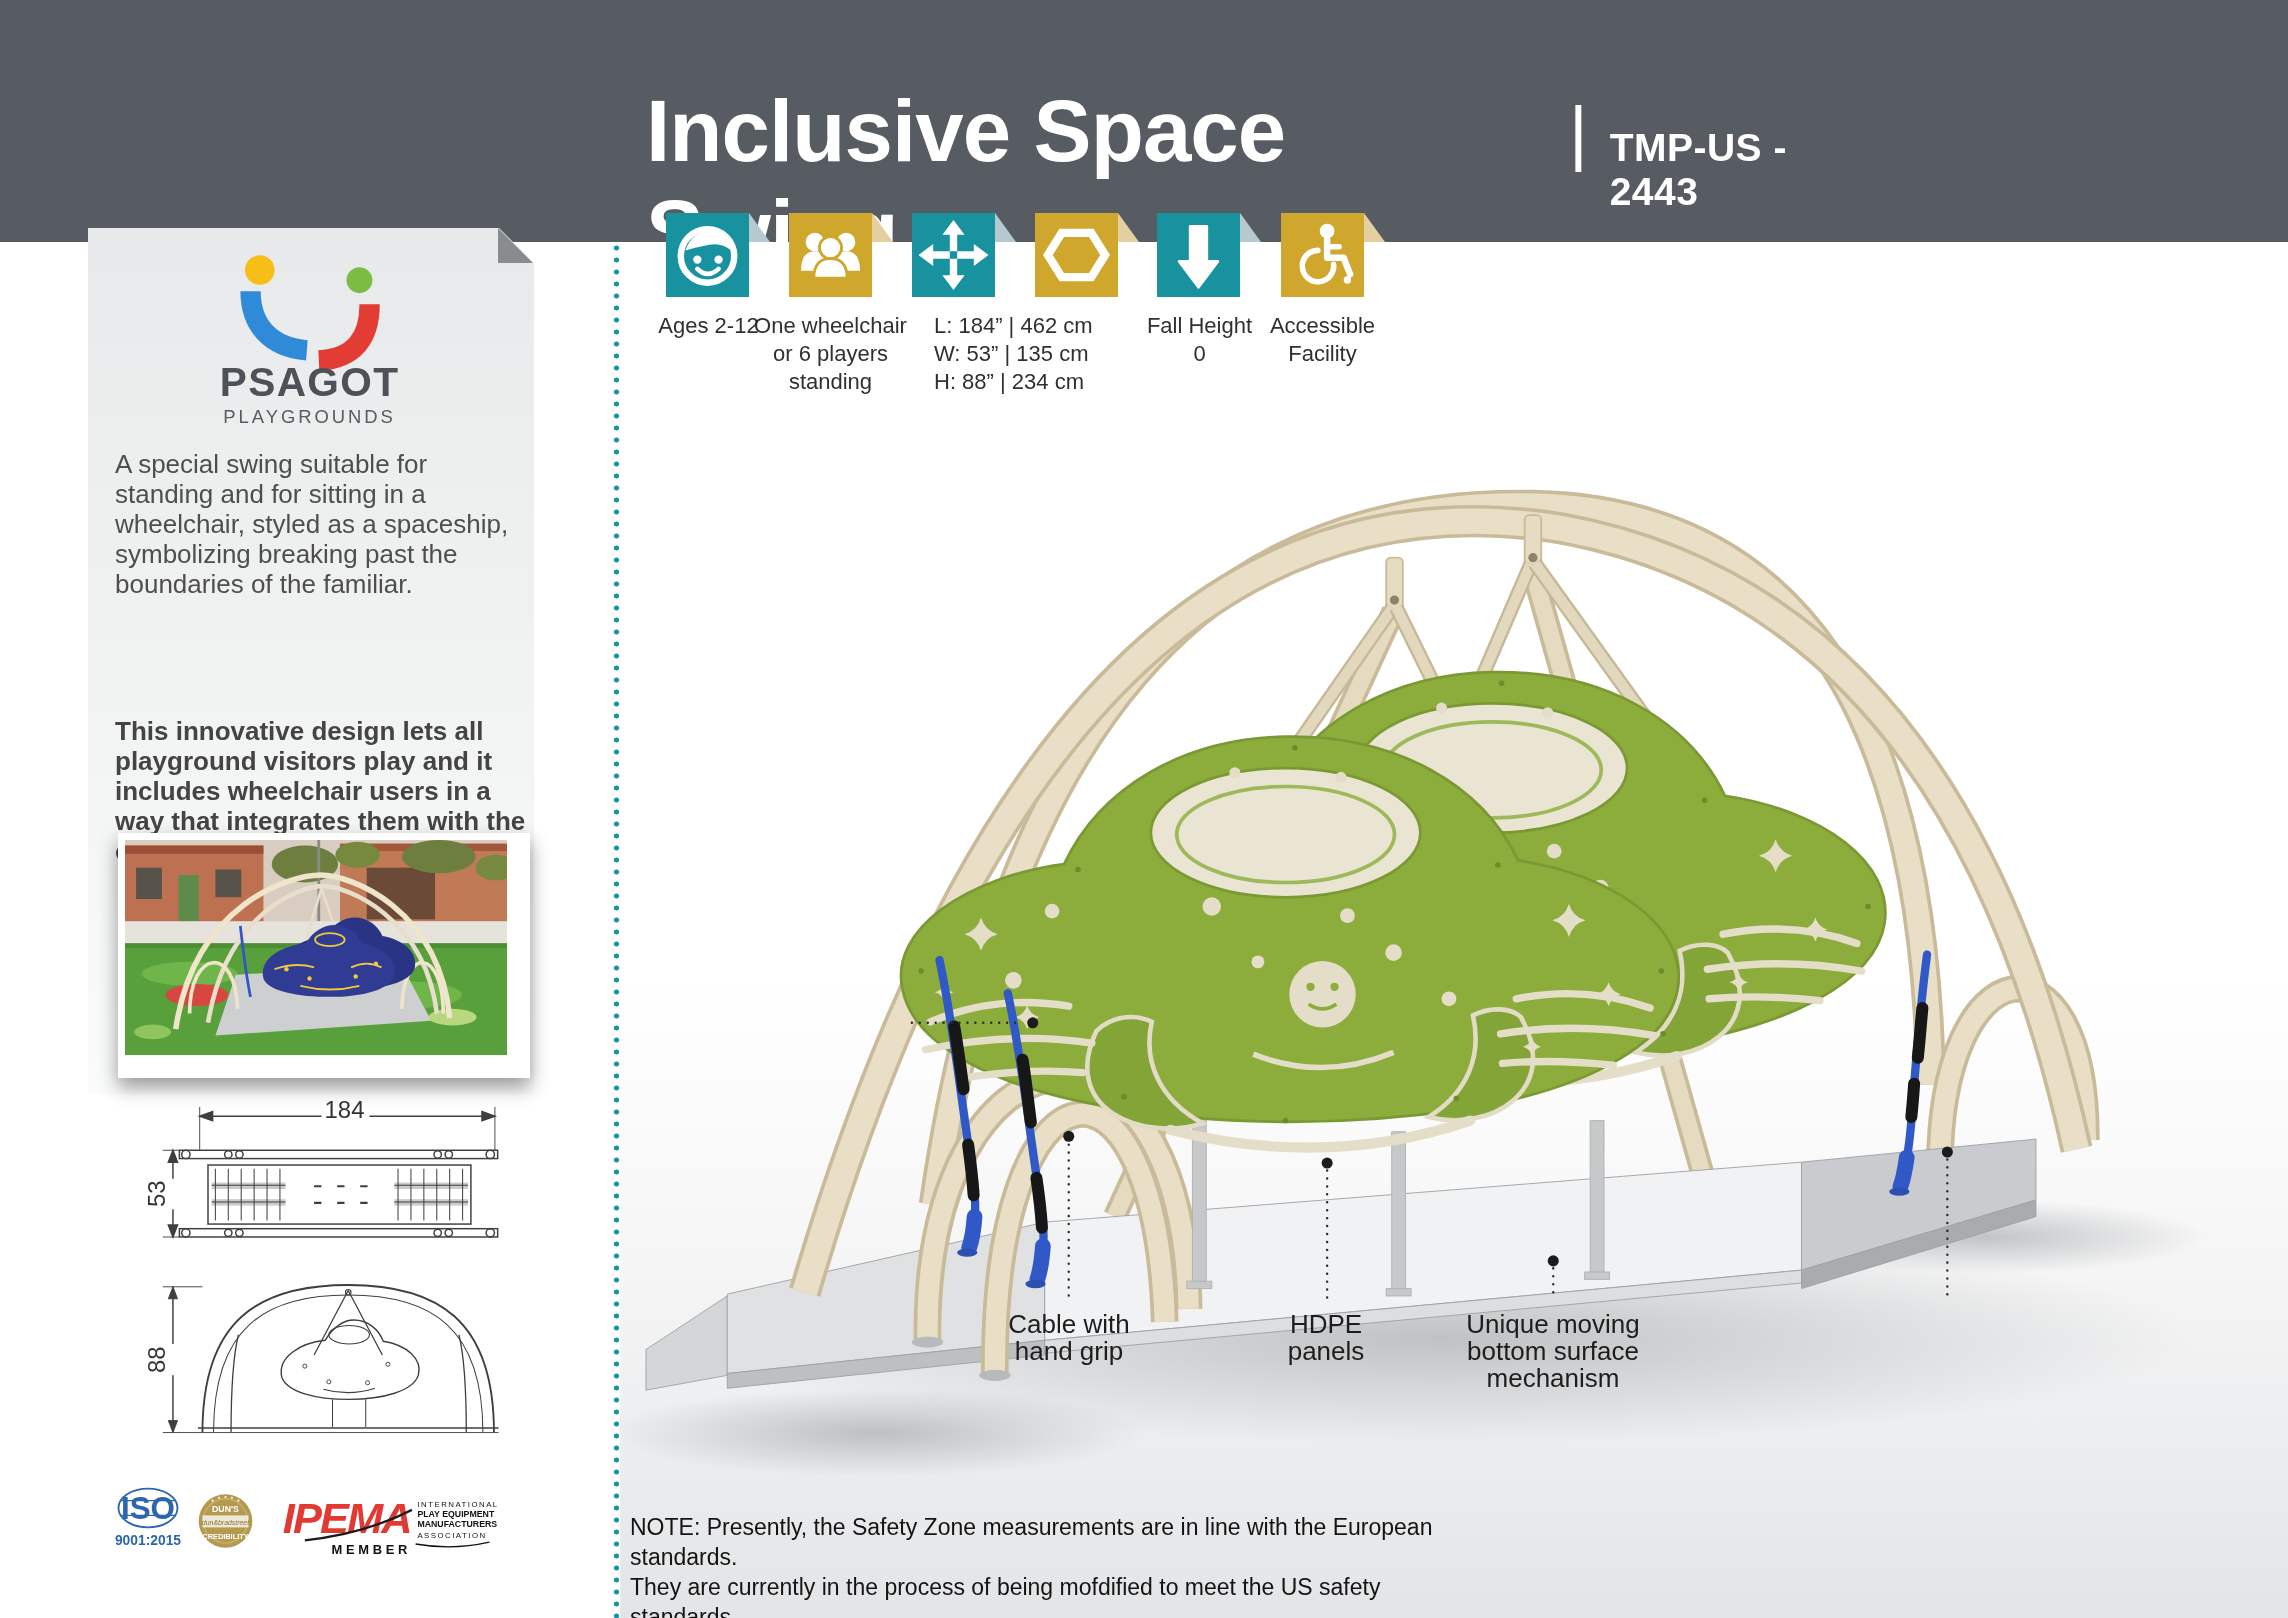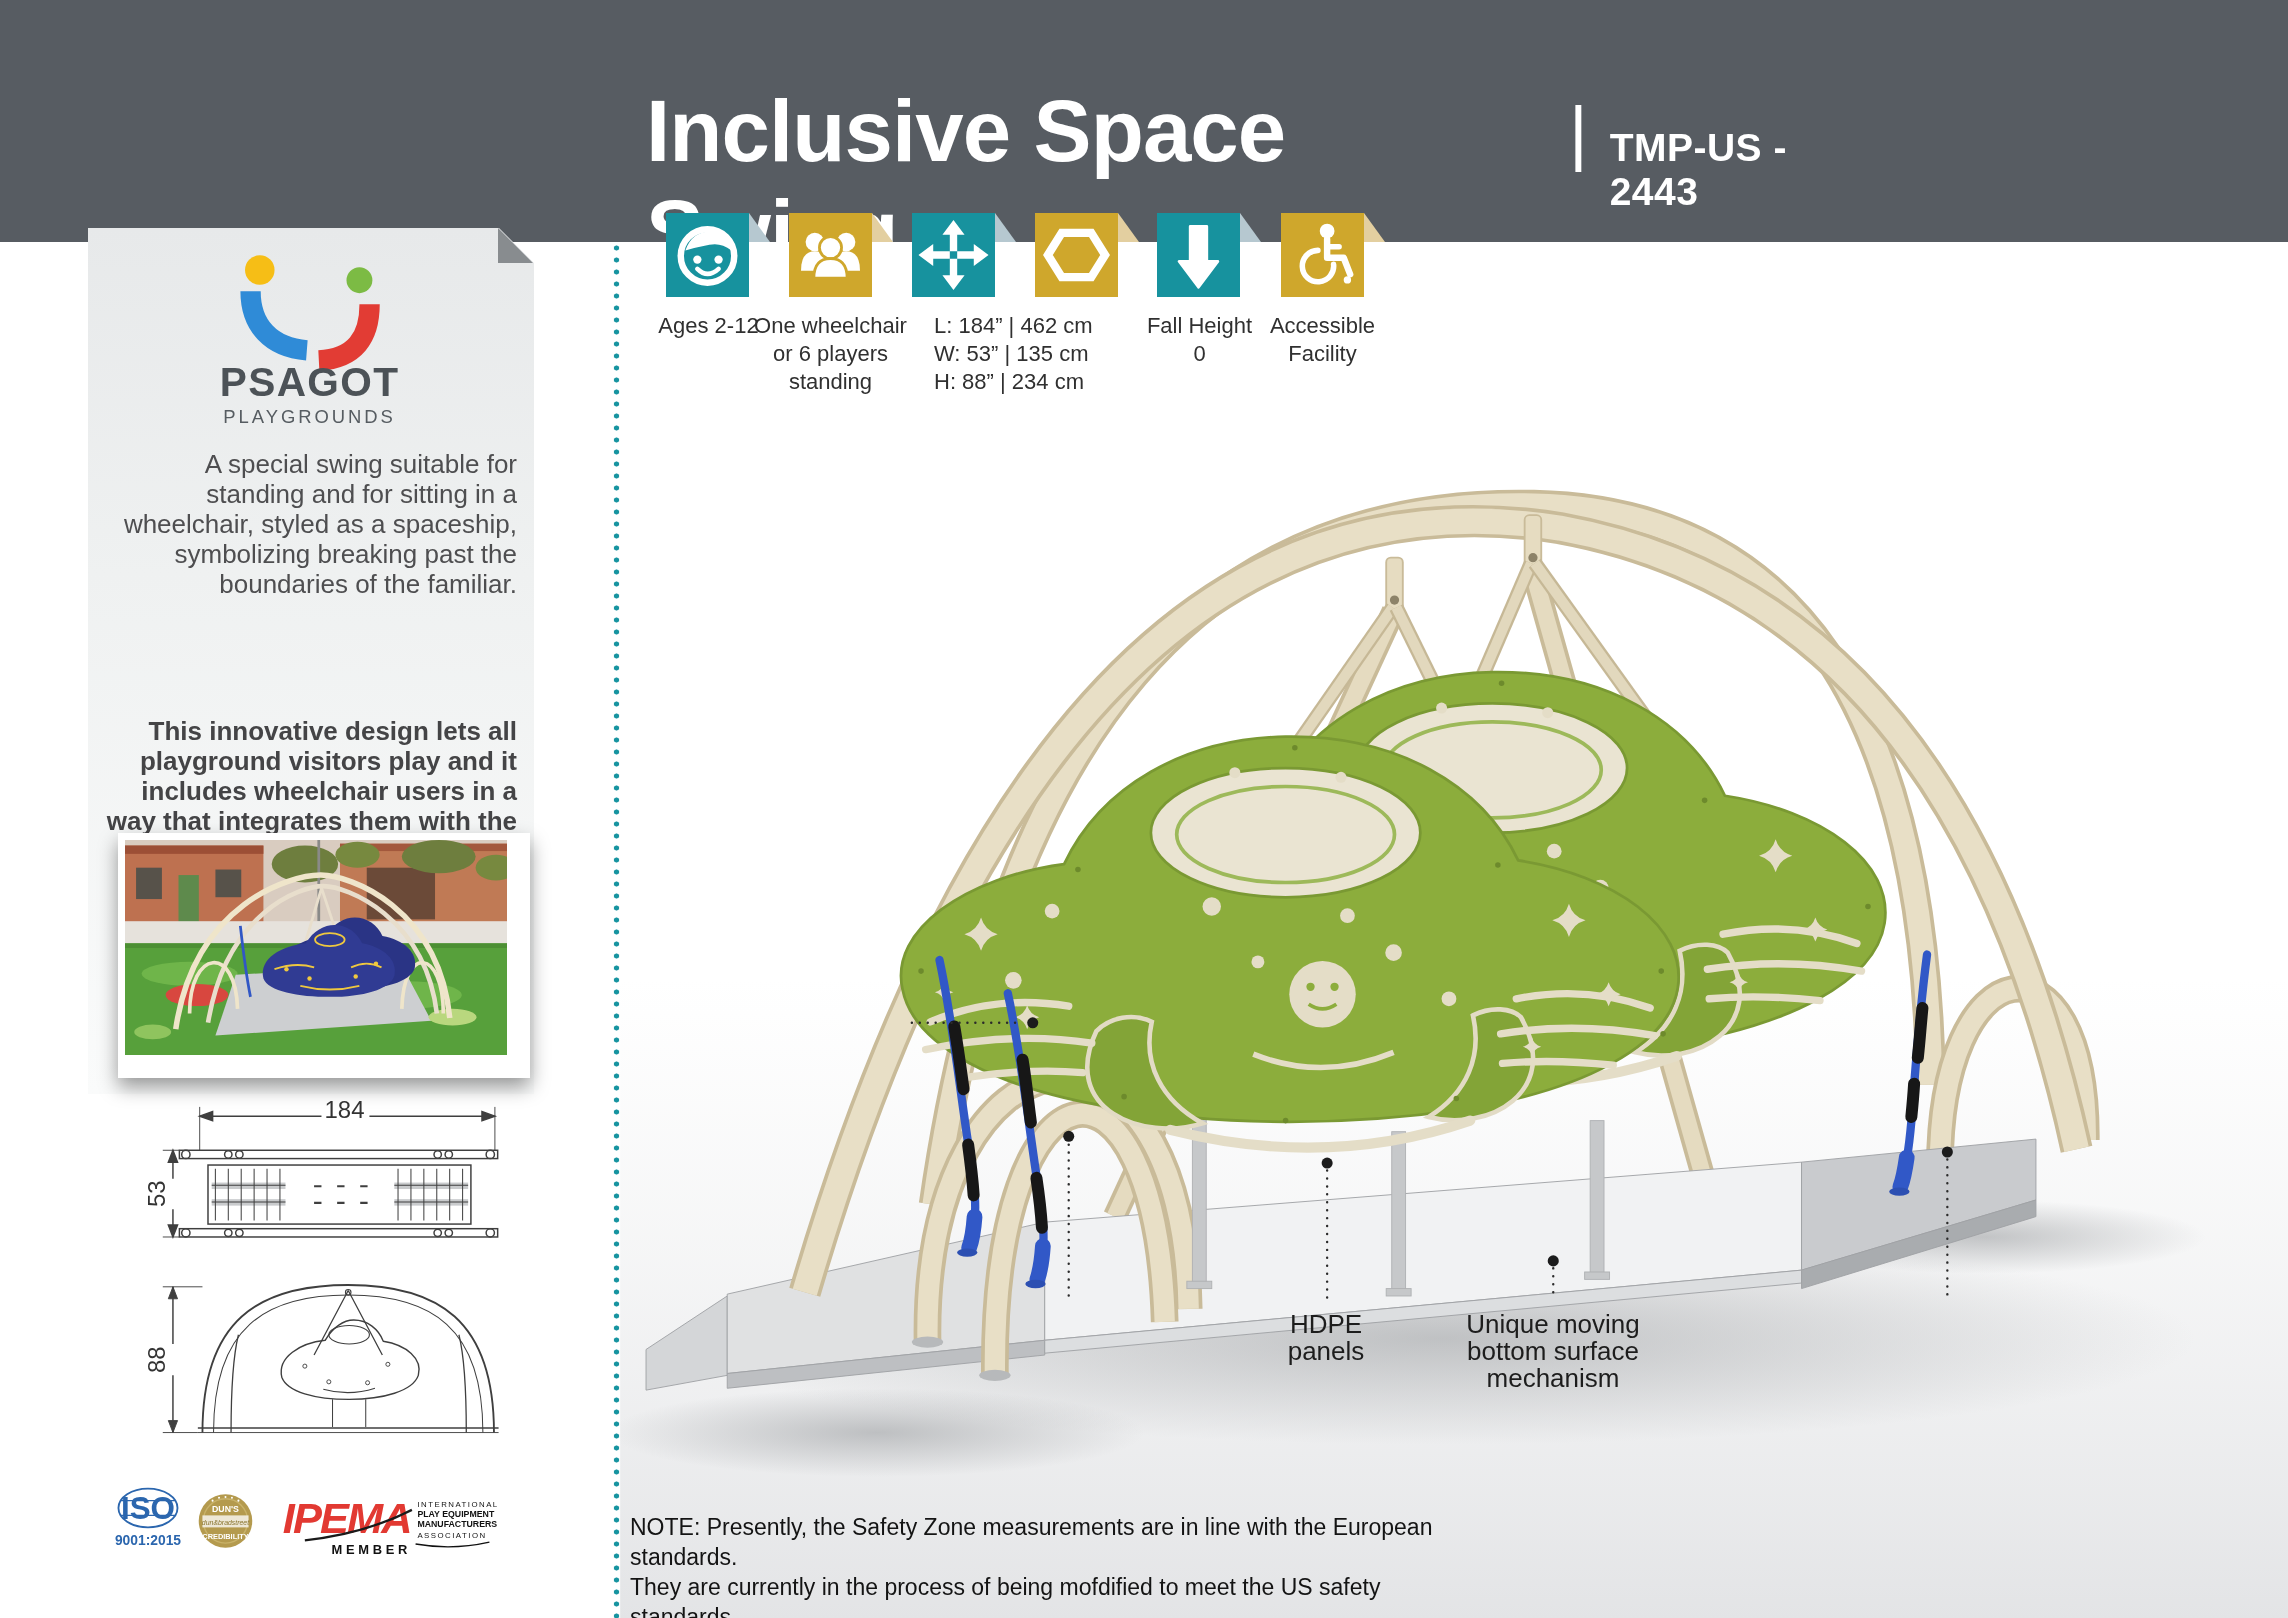--- a/index.html
+++ b/index.html
@@ -24,21 +24,21 @@
   .spec-label{top:312px;width:185px;text-align:center;font-size:22px;line-height:28px;color:#303030;}
   .spec-label.left{text-align:left;margin-left:40px;}
 
   
   .side-panel{left:88px;top:228px;width:446px;height:866px;
       background:linear-gradient(180deg,#E7E9EA 0%,#EFF1F1 40%,#FAFBFB 100%);
       clip-path:polygon(0 0,calc(100% - 35px) 0,100% 35px,100% 100%,0 100%);
       box-shadow:0 5.5px 14.8px rgba(0,0,0,.2);}
   .side-fold{left:498px;top:228px;width:35px;height:35px;background:#888C8F;
       clip-path:polygon(0 0,100% 100%,0 100%);}
-  .para{left:104px;width:413px;text-align:right;font-size:26px;line-height:30px;color:#4E4E50;}
+  .para{left:115px;width:413px;text-align:left;font-size:26px;line-height:30px;color:#4E4E50;}
   .para.bold{font-weight:700;color:#444446;}
   .photo-frame{left:118px;top:833px;width:397px;height:230px;background:#fff;padding:7.4px;
       box-shadow:0 9.2px 18.5px rgba(0,0,0,.4);}
 
   
   .divider{left:613px;top:242px;width:6.5px;height:1377px;
       background-image:radial-gradient(circle,#1794A0 2.3px,rgba(0,0,0,0) 2.8px);
       background-size:6.5px 12px;background-repeat:repeat-y;background-position:center top;}
 
   
@@ -454,20 +454,24 @@
     </g>
     <g fill="#1C1C1C">
       <circle cx="1119" cy="1108" r="6"></circle>
       <circle cx="1158" cy="1231" r="6"></circle>
       <circle cx="1438" cy="1260" r="6"></circle>
       <circle cx="1683" cy="1366" r="6"></circle>
       <circle cx="2110" cy="1248" r="6"></circle>
     </g>
   </svg>
 
+  <div class="abs anno" style="left:1069px">
+    <div>Cable with</div>
+    <div>hand grip</div>
+  </div>
   <div class="abs anno" style="left:1326px">
     <div>HDPE</div>
     <div>panels</div>
   </div>
   <div class="abs anno" style="left:1553px">
     <div>Unique moving</div>
     <div>bottom surface</div>
     <div>mechanism</div>
   </div>
 

